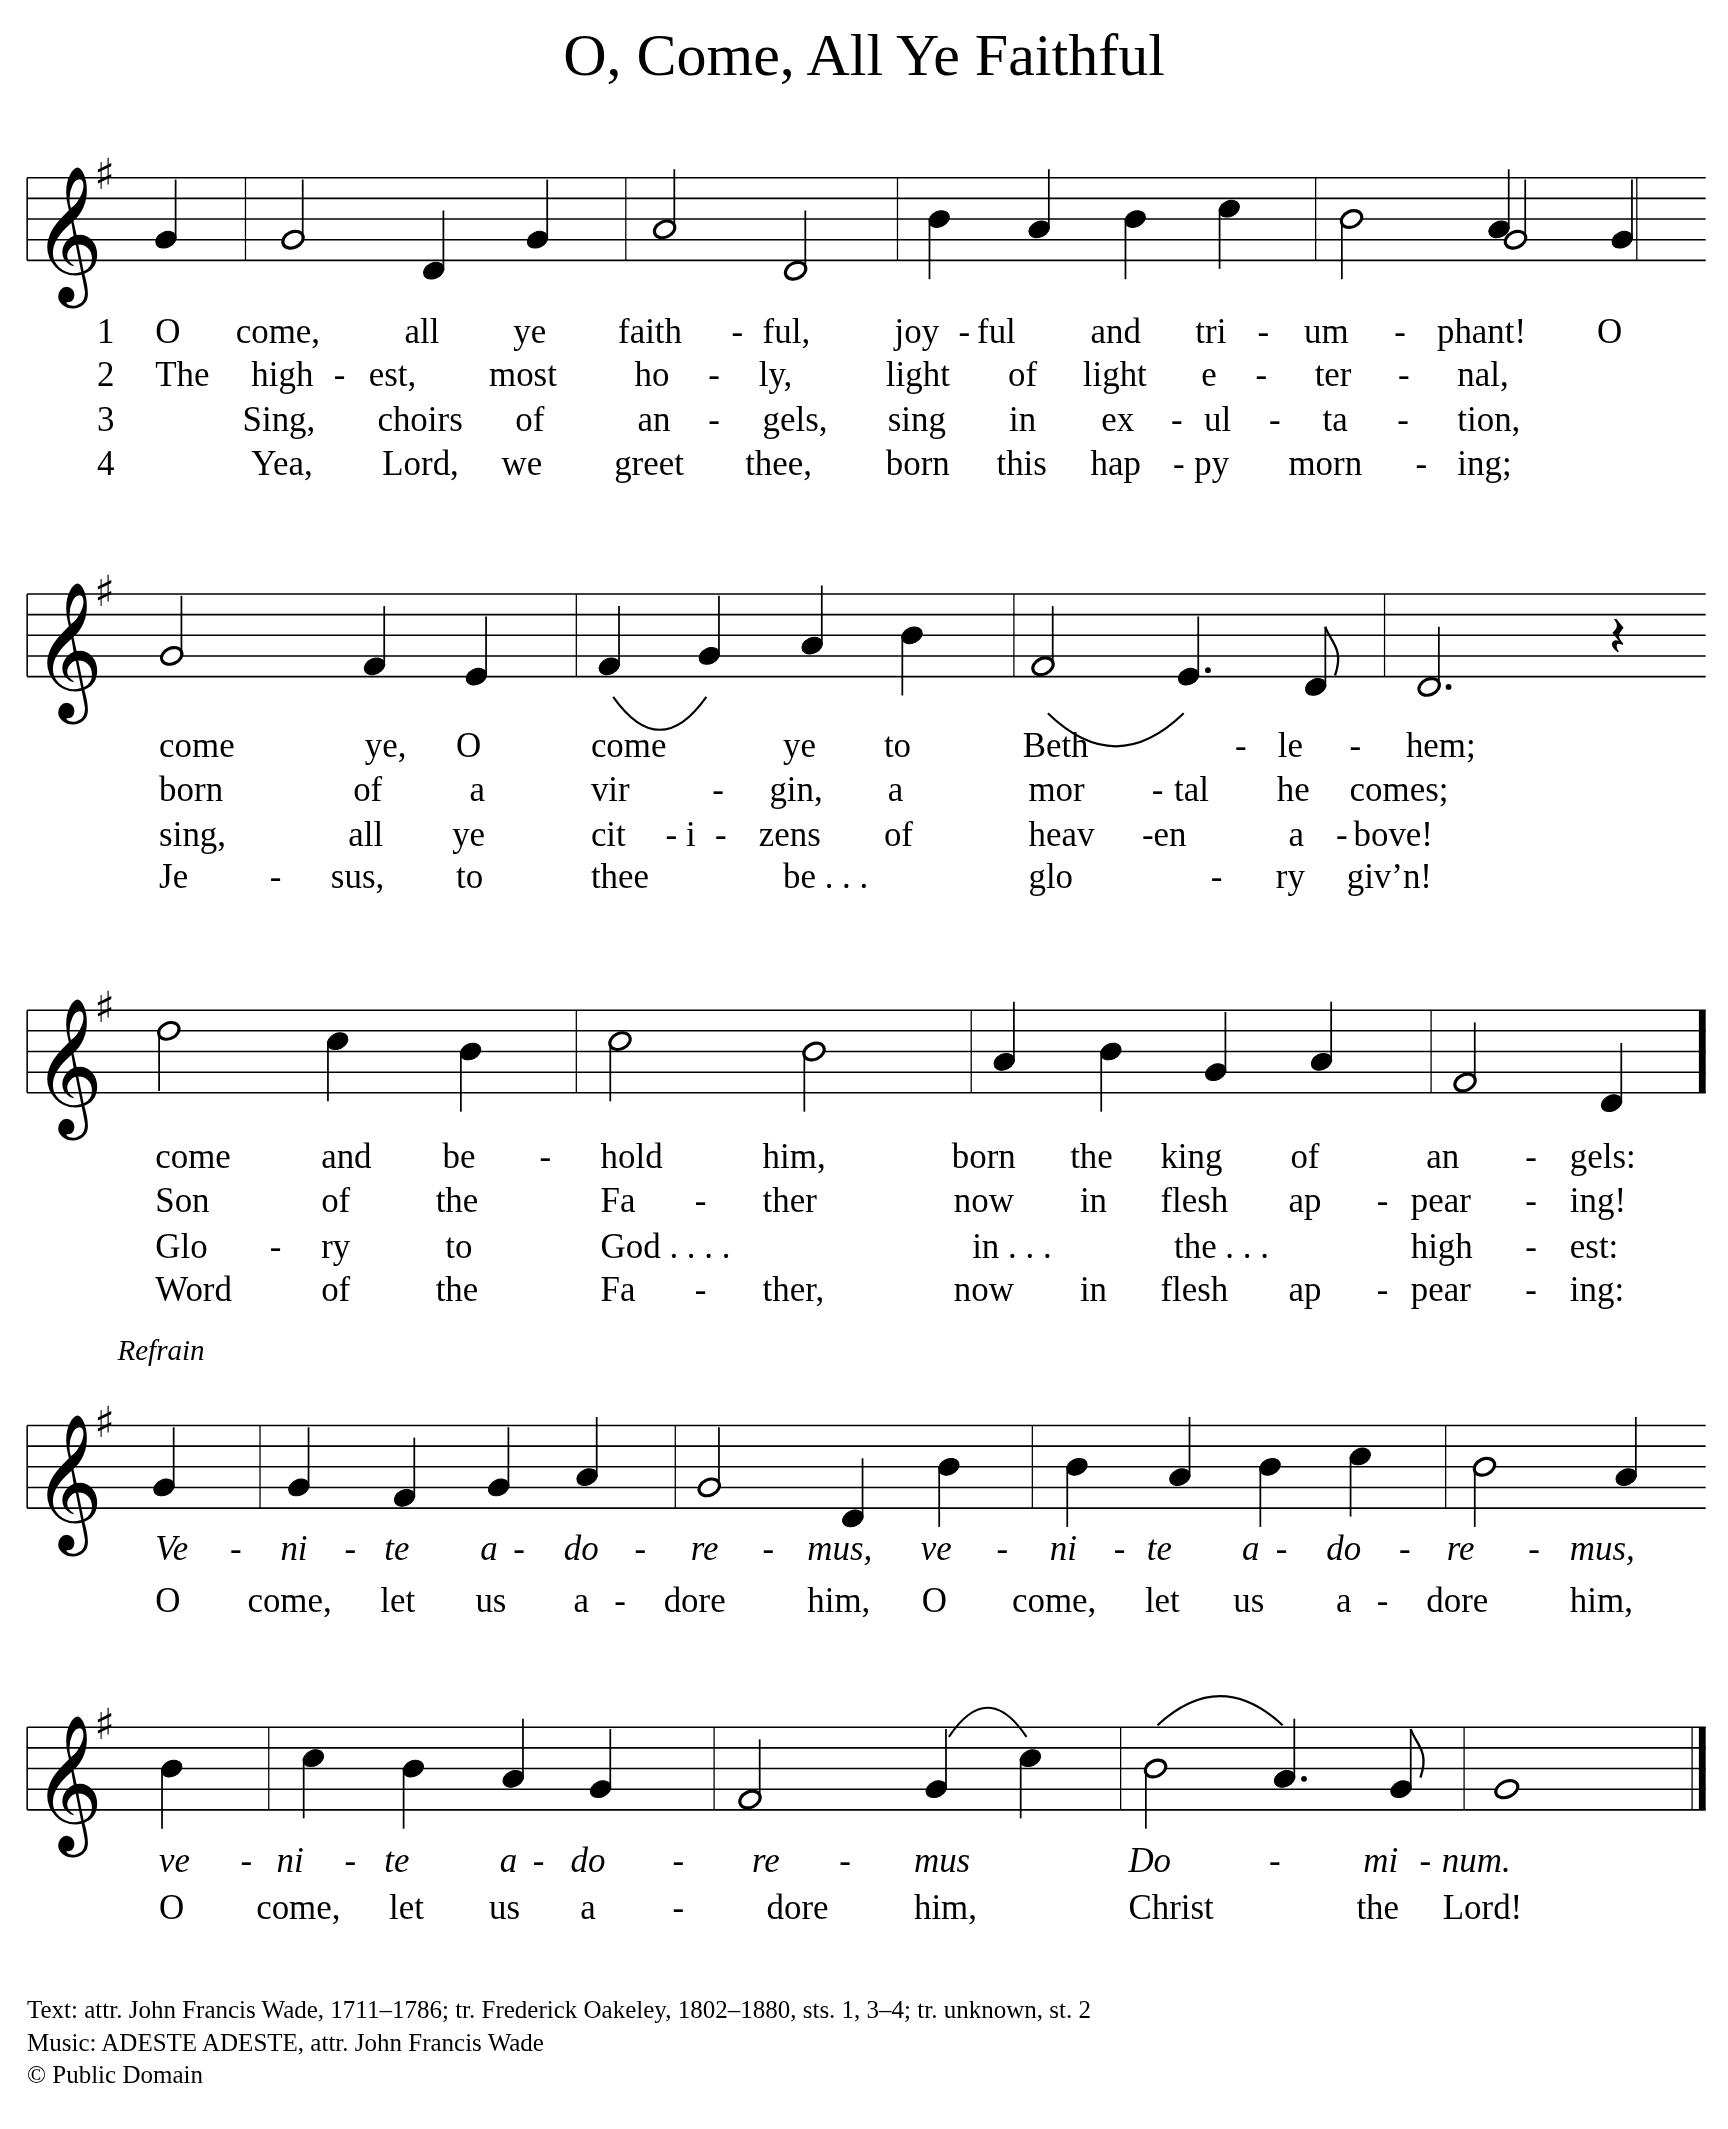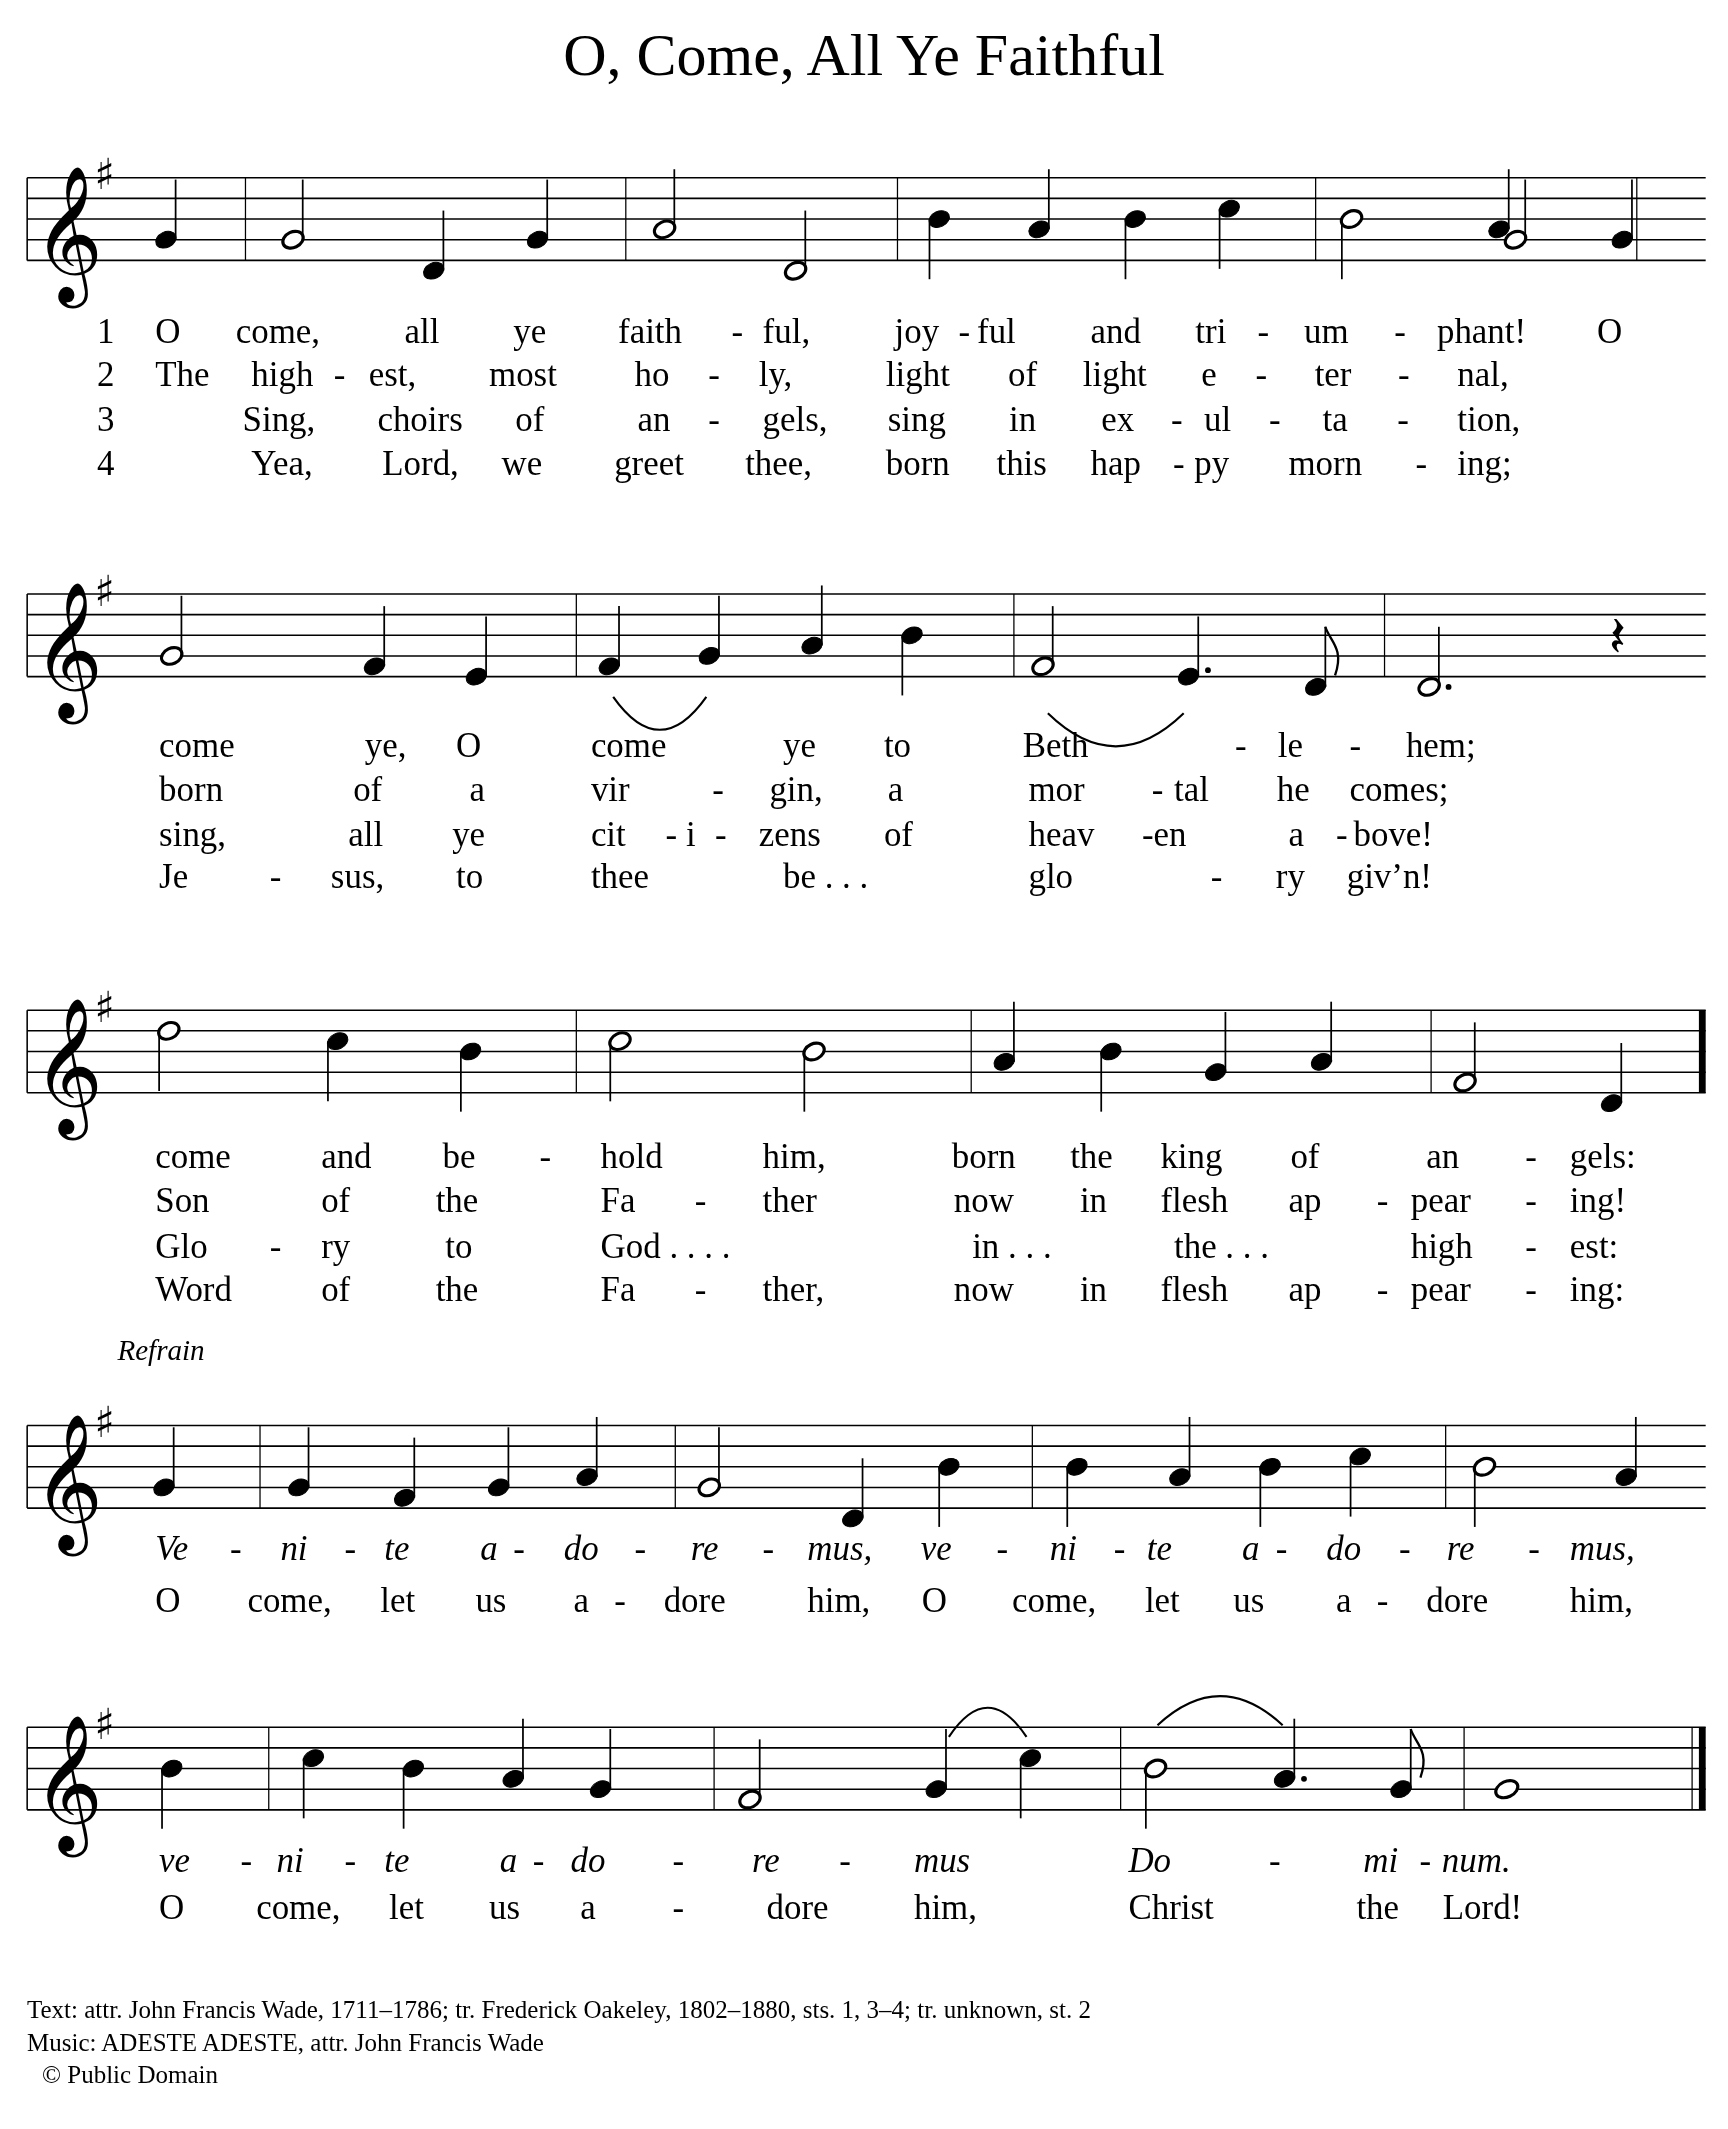--- a/index.html
+++ b/index.html
@@ -7,21 +7,21 @@
          font-family: "Liberation Serif", "DejaVu Serif", serif; color: #000; }
   #title { position: absolute; left: 0; width: 1728px; top: 25px; text-align: center;
            font-size: 60px; line-height: 1; }
   #score { position: absolute; left: 0; top: 0; }
   .lyric { font-family: "Liberation Serif", "DejaVu Serif", serif; font-size: 36px; fill: #000; }
   .lyric.it { font-style: italic; }
   .refrain-label { font-family: "Liberation Serif", "DejaVu Serif", serif; font-style: italic; font-size: 30px; }
   .footer { position: absolute; left: 27px; font-size: 25px; line-height: 1; white-space: nowrap; }
   #footer-text { top: 1997px; }
   #footer-music { top: 2030px; }
-  #footer-copy { top: 2062px; margin-left: 15px; }
+  #footer-copy { top: 2062px; }
 </style>
 </head>
 <body>
 
 <div id="title">O, Come, All Ye Faithful</div>
 
 <svg id="score" width="1728" height="2130" viewBox="0 0 1781 2195" xmlns="http://www.w3.org/2000/svg">
     <g>
       <line x1="28" x2="1758" y1="183" y2="183" stroke="#000" stroke-width="1.6"></line>
       <line x1="28" x2="1758" y1="204.3" y2="204.3" stroke="#000" stroke-width="1.6"></line>

